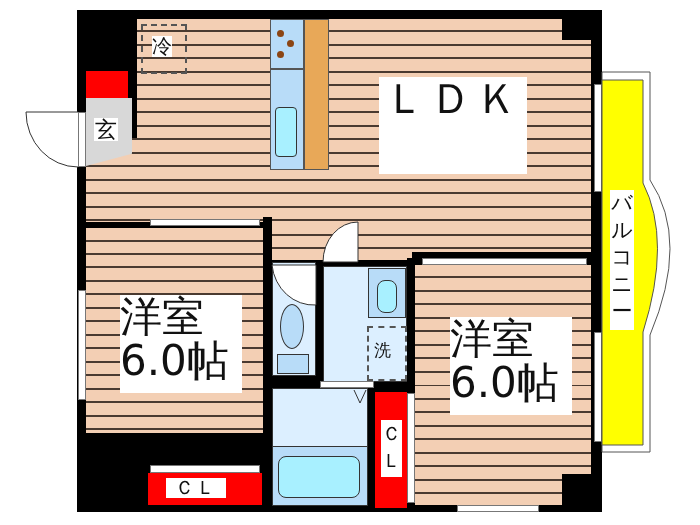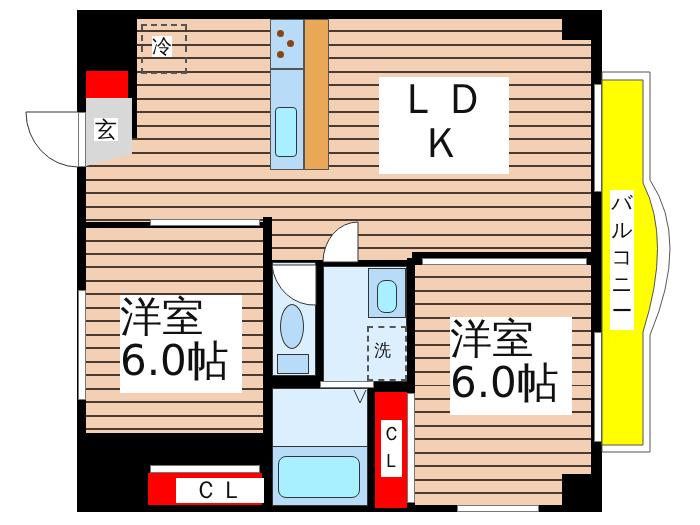--- a/index.html
+++ b/index.html
@@ -36,36 +36,36 @@
 <div class="label" style="left:152px;top:36px;font-size:20px;">冷</div>
 
 <div class="abs" style="left:270px;top:19px;width:34px;height:50px;background:#b8dcf8;border:1px solid #555;box-sizing:border-box;"></div>
 <div class="abs" style="left:277px;top:30px;width:7px;height:7px;border-radius:50%;background:#8b4513;"></div>
 <div class="abs" style="left:287px;top:40px;width:7px;height:7px;border-radius:50%;background:#8b4513;"></div>
 <div class="abs" style="left:277px;top:51px;width:7px;height:7px;border-radius:50%;background:#8b4513;"></div>
 <div class="abs" style="left:270px;top:69px;width:34px;height:101px;background:#b8dcf8;border:1px solid #555;box-sizing:border-box;"></div>
 <div class="abs" style="left:275px;top:107px;width:22px;height:50px;background:#a8f0ff;border:1px solid #333;border-radius:4px;box-sizing:border-box;"></div>
 <div class="abs" style="left:304px;top:19px;width:25px;height:151px;background:#e8a858;border:1px solid #555;box-sizing:border-box;"></div>
 
-<div class="label big" style="left:379px;top:77px;width:130px;height:97px;text-align:center;">
+<div class="label big" style="left:379px;top:77px;width:148px;height:97px;text-align:center;">
   <div style="letter-spacing:4px;">ＬＤＫ</div>
 </div>
 
 <div class="abs floor" style="left:86px;top:228px;width:177px;height:205px;"></div>
 <div class="abs win" style="left:150px;top:219px;width:110px;height:7px;"></div>
 <div class="abs wall" style="left:263px;top:217px;width:9px;height:295px;"></div>
 <div class="abs win" style="left:78px;top:290px;width:8px;height:110px;"></div>
 <div class="label big" style="left:120px;top:295px;width:122px;height:98px;">
   <div>洋室</div>
   <div>6.0帖</div>
 </div>
 
 <div class="abs win" style="left:150px;top:465px;width:110px;height:8px;"></div>
 <div class="abs red" style="left:148px;top:473px;width:114px;height:32px;"></div>
-<div class="label" style="left:176px;top:478px;font-size:24px;padding:0 18px;letter-spacing:2px;">ＣＬ</div>
+<div class="label" style="left:166px;top:478px;font-size:19px;padding:0 9px;letter-spacing:2px;">ＣＬ</div>
 
 <div class="abs wet" style="left:272px;top:262px;width:44px;height:114px;"></div>
 <div class="abs" style="left:280px;top:304px;width:24px;height:45px;background:#b8dcf8;border:1px solid #333;border-radius:50%;box-sizing:border-box;"></div>
 <div class="abs" style="left:277px;top:354px;width:32px;height:20px;background:#b8dcf8;border:1px solid #333;box-sizing:border-box;"></div>
 <div class="abs wall" style="left:316px;top:260px;width:7px;height:126px;"></div>
 <div class="abs wall" style="left:272px;top:376px;width:51px;height:10px;"></div>
 
 <div class="abs wet" style="left:323px;top:266px;width:84px;height:116px;"></div>
 <div class="abs wet2" style="left:368px;top:268px;width:38px;height:50px;"></div>
 <div class="abs" style="left:377px;top:280px;width:20px;height:33px;background:#a8f0ff;border:1px solid #333;border-radius:8px;box-sizing:border-box;"></div>

